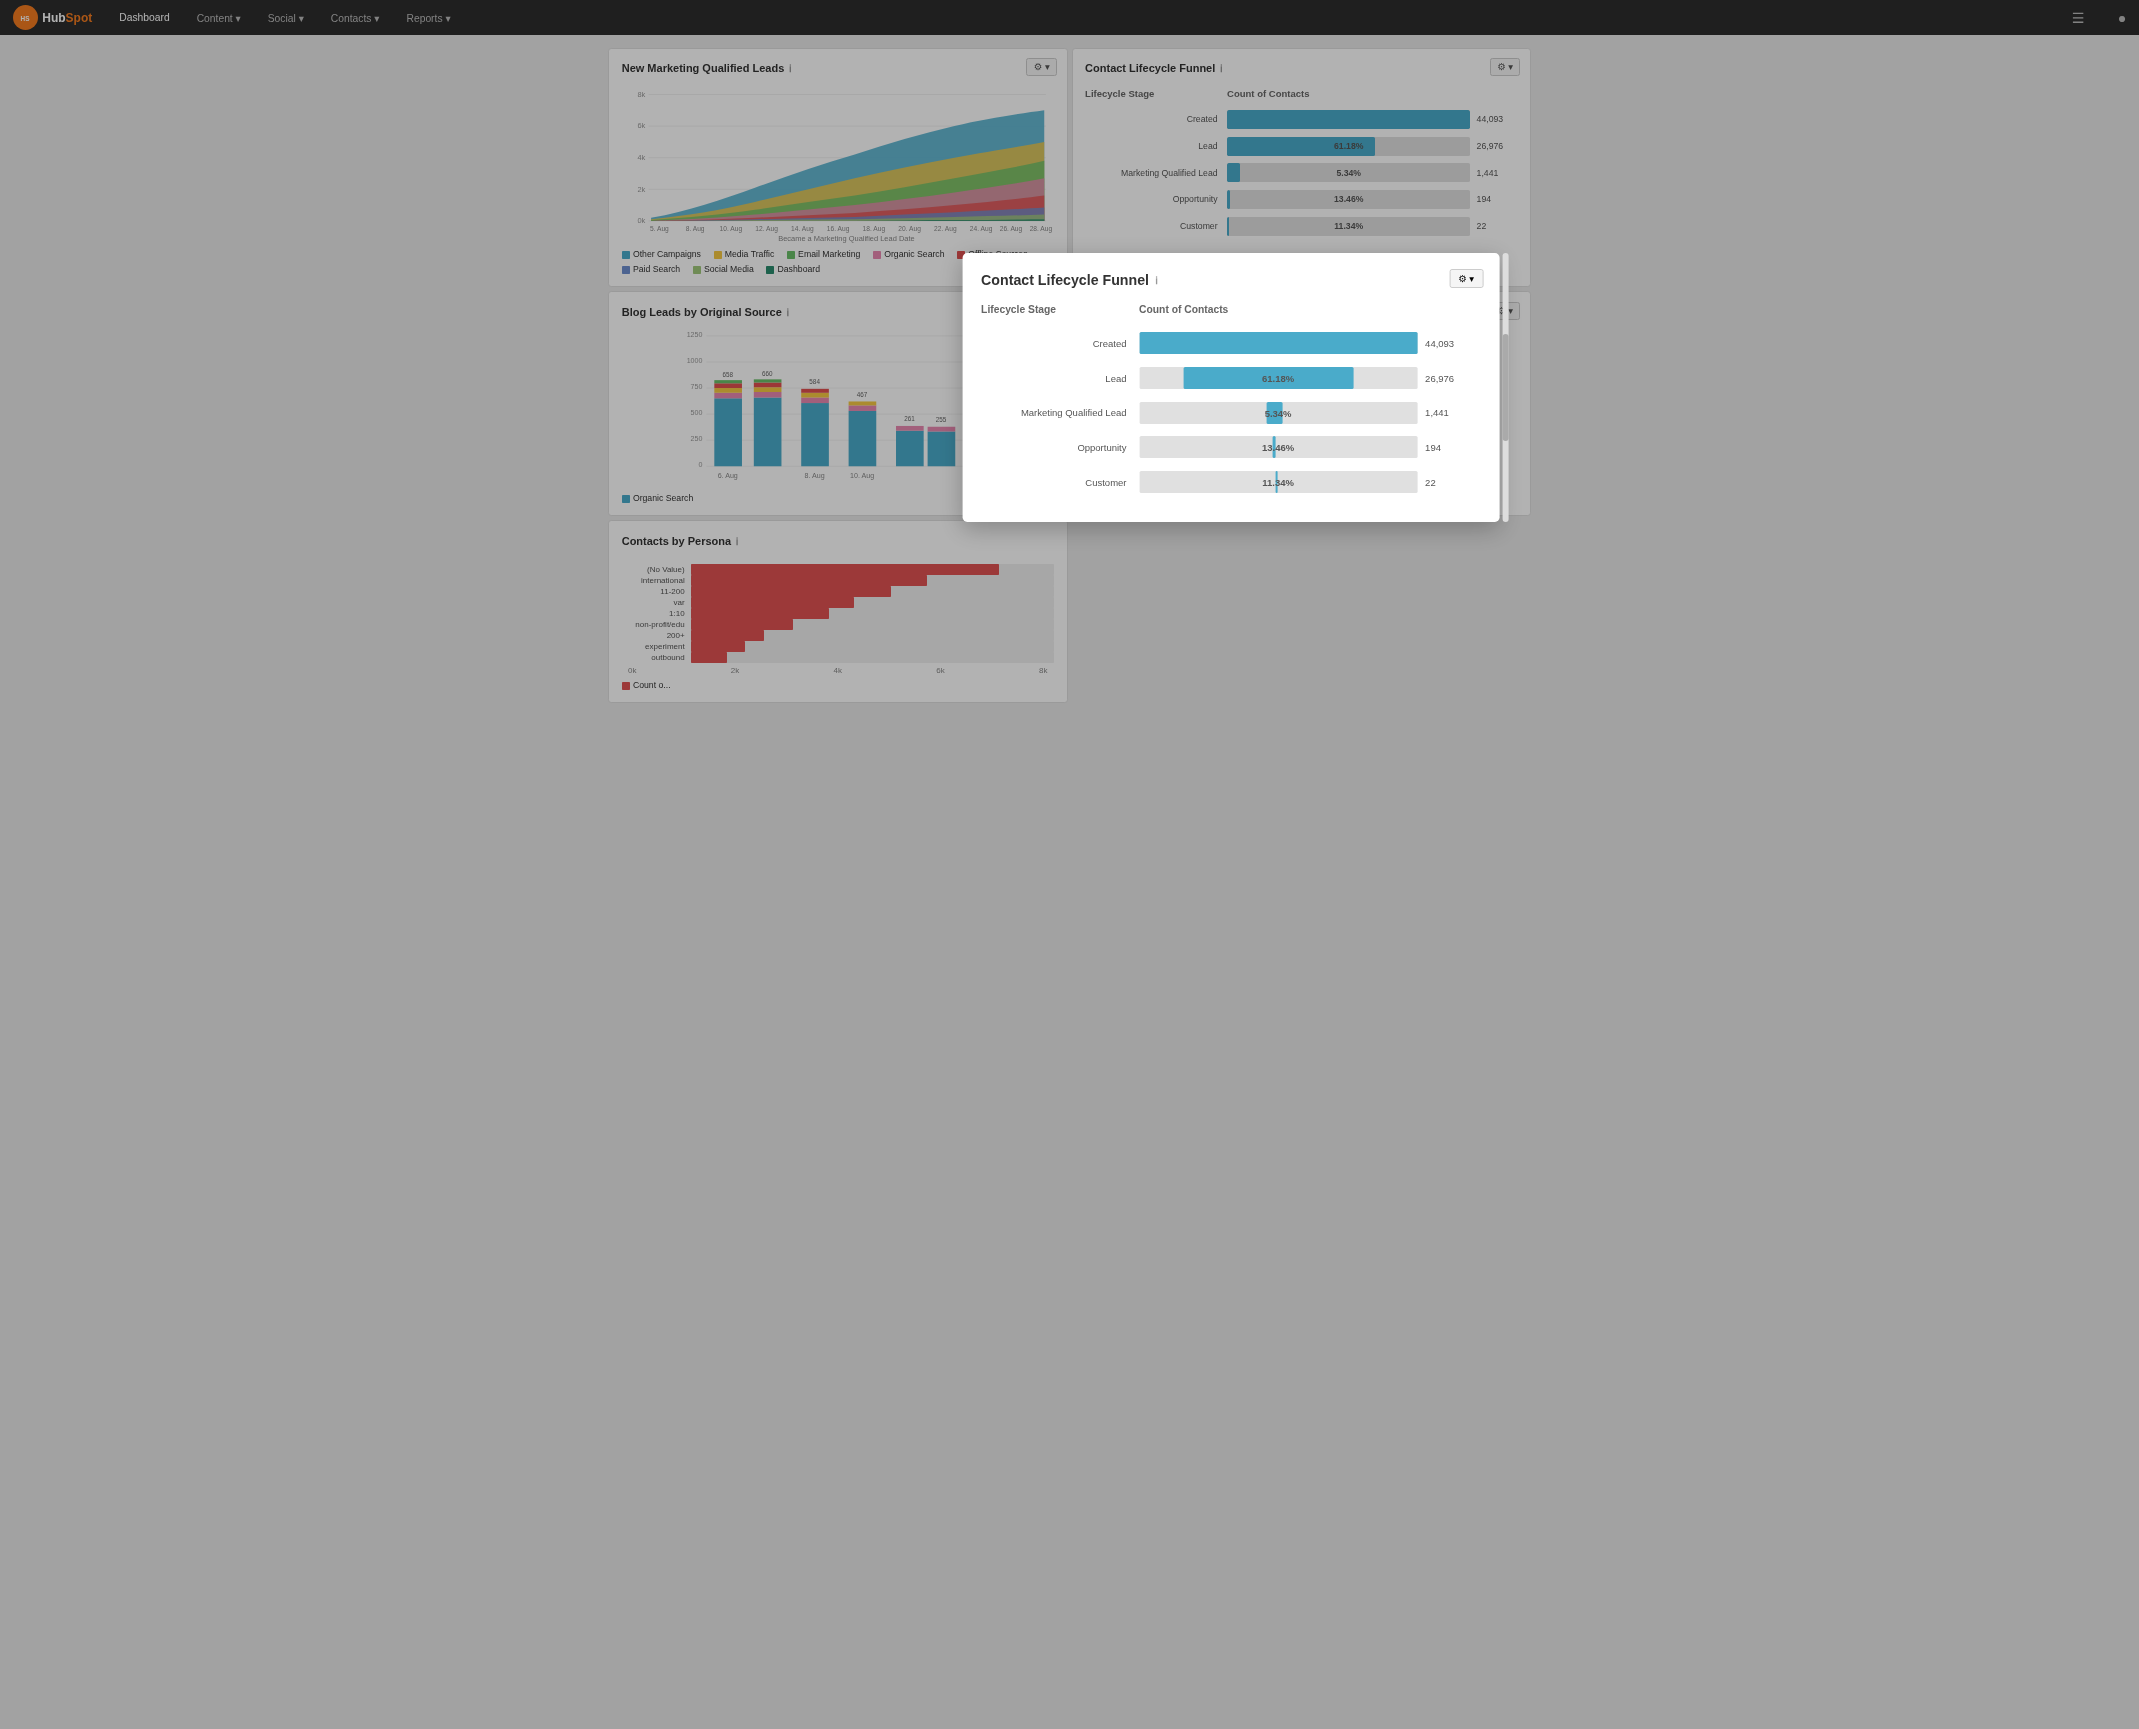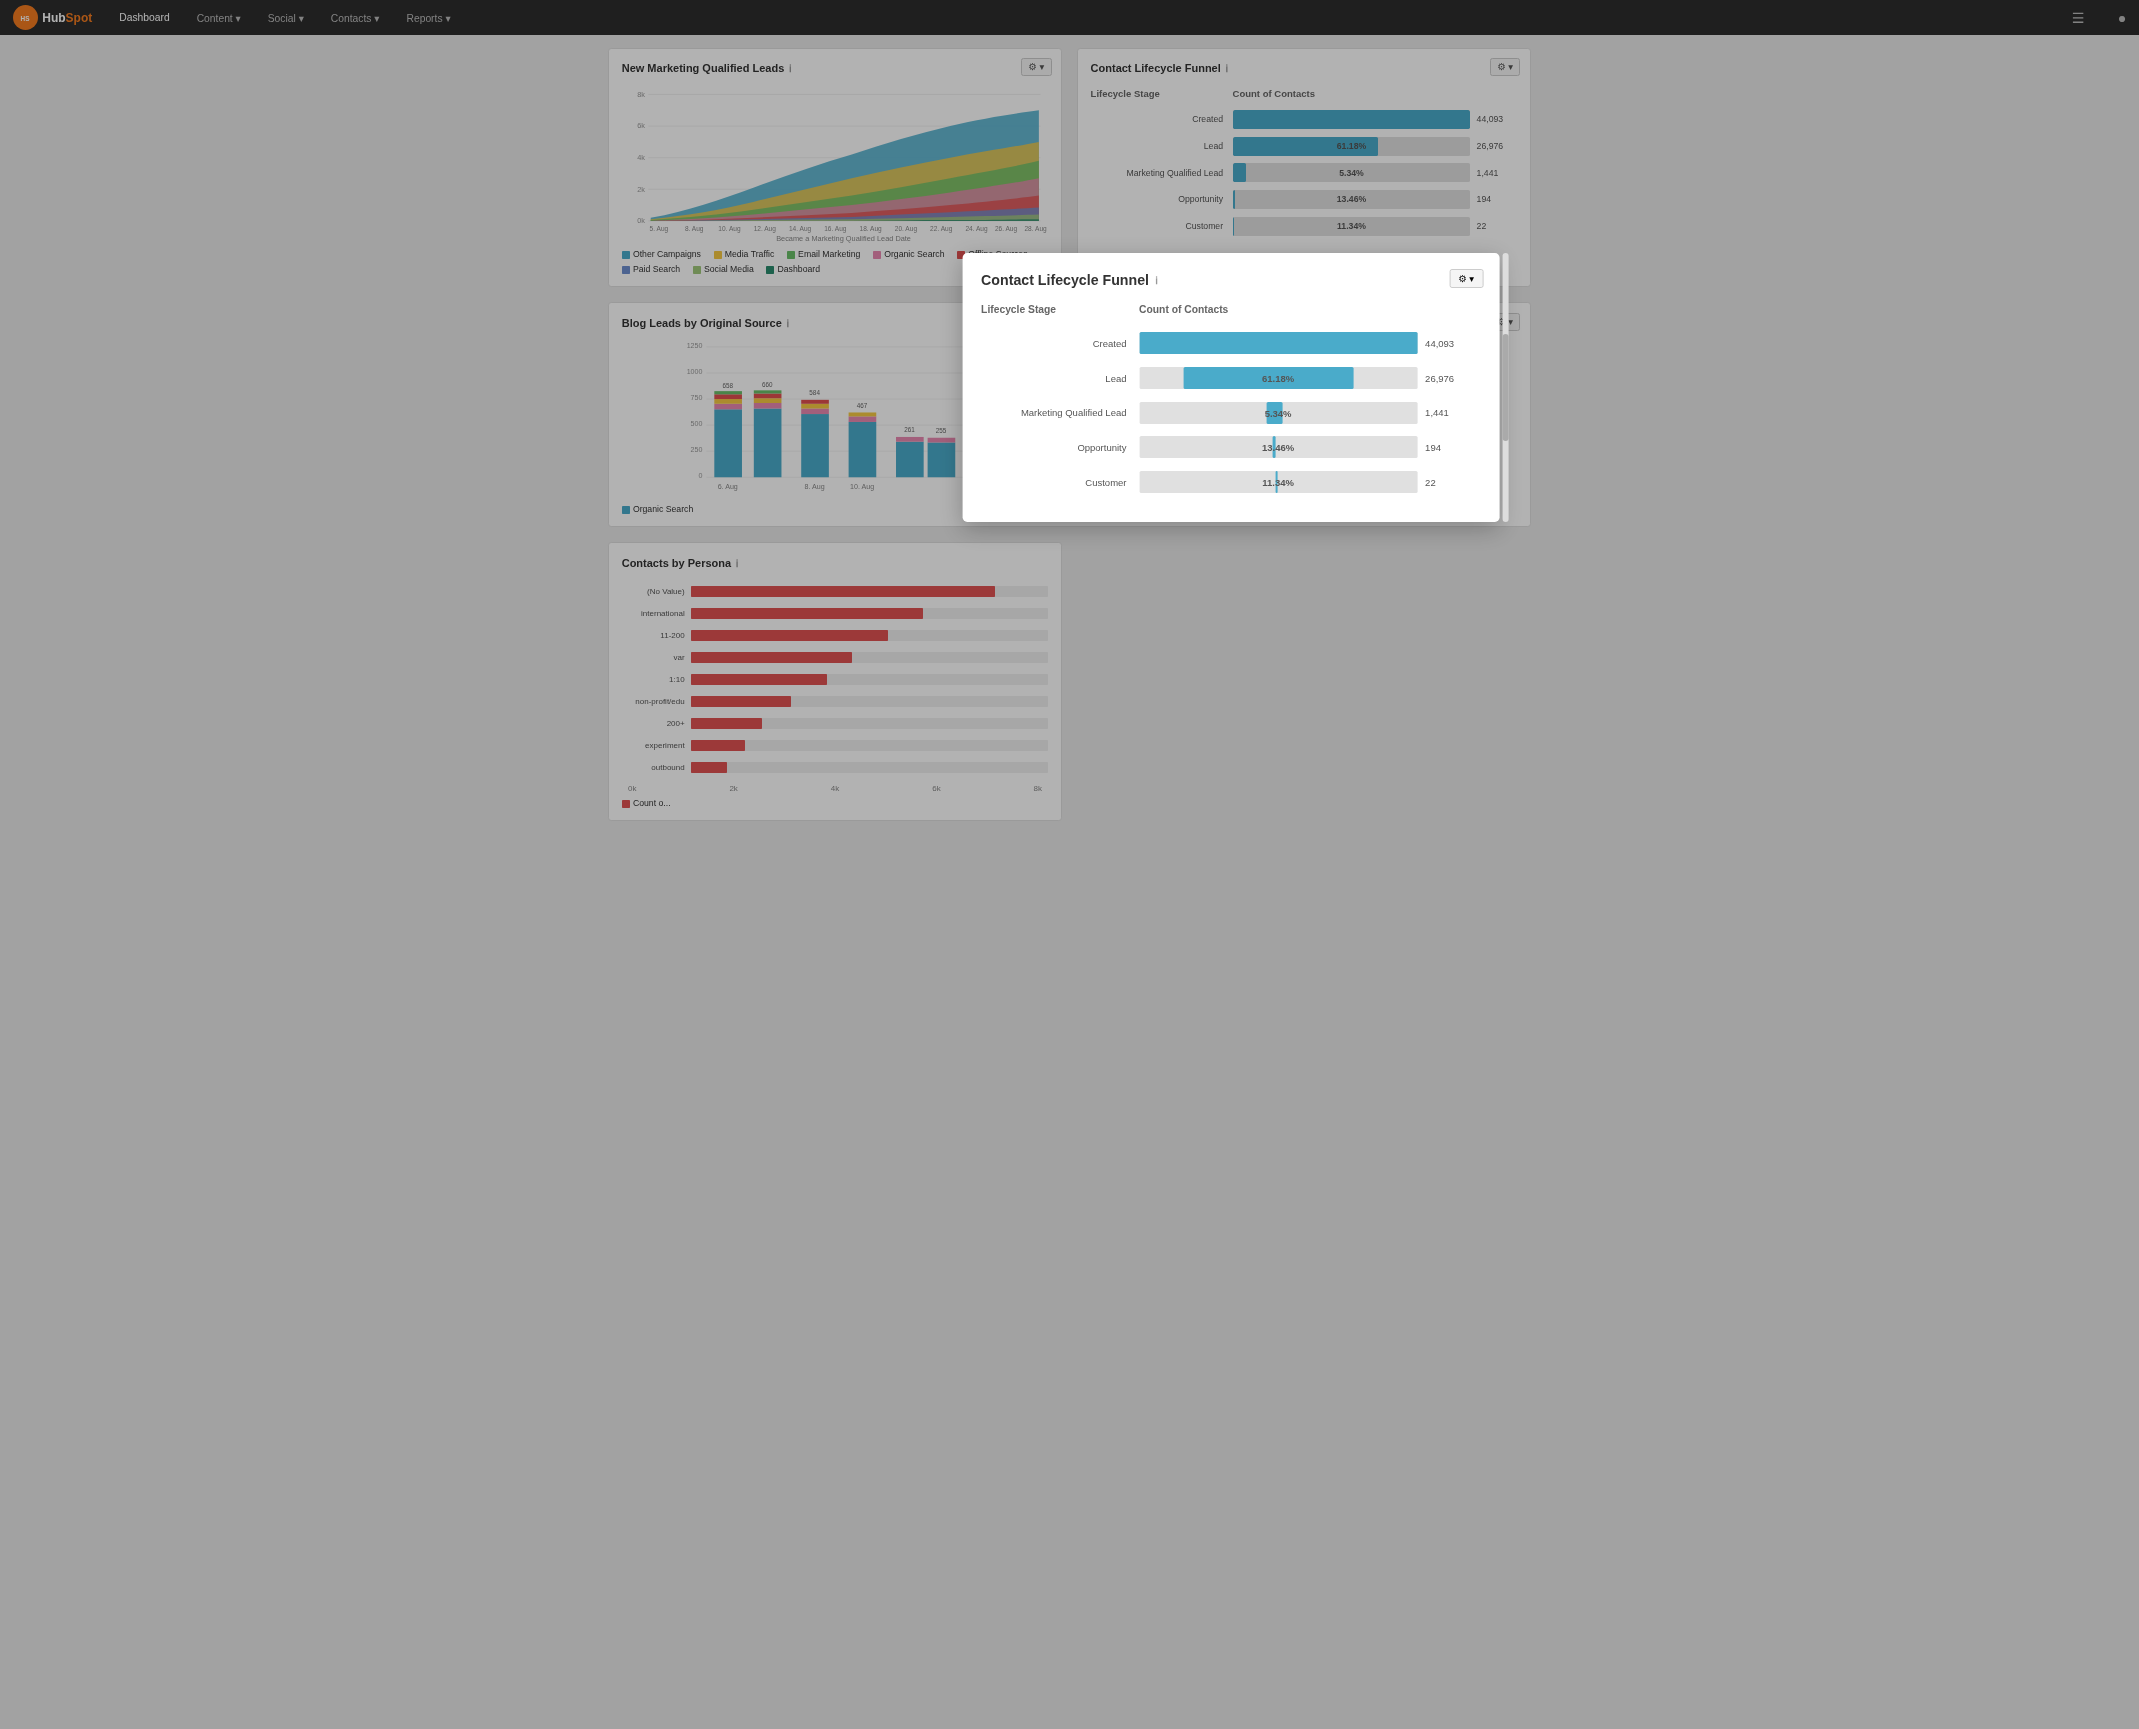--- a/index.html
+++ b/index.html
@@ -41,21 +41,21 @@
       font-size: 14.2px;
       cursor: pointer;
       margin-left: 6.3px;
     }
 
     
     .dashboard {
       padding: 12.6px;
       display: grid;
       grid-template-columns: 1fr 1fr;
-      gap: 15px;
+      gap: 4px;
       max-width: 948px;
       margin: 0 auto;
     }
 
     .card {
       background: white;
       border: 0.8px solid #ddd;
       border-radius: 3.2px;
       padding: 12.6px;
       position: relative;
@@ -167,21 +167,21 @@
     
     .bar-chart-container {
       height: 158px;
       position: relative;
     }
 
     
     .persona-chart { padding-top: 6.3px; }
     .persona-row {
       display: flex; align-items: center;
-      margin-bottom: 11px; gap: 6.3px;
+      margin-bottom: 0; gap: 6.3px;
     }
     .persona-label {
       font-size: 8px; color: #555;
       width: 63px; text-align: right;
     }
     .persona-bar-wrap {
       flex: 1; height: 11px;
       background: #f0f0f0;
       border-radius: 0.8px;
     }

